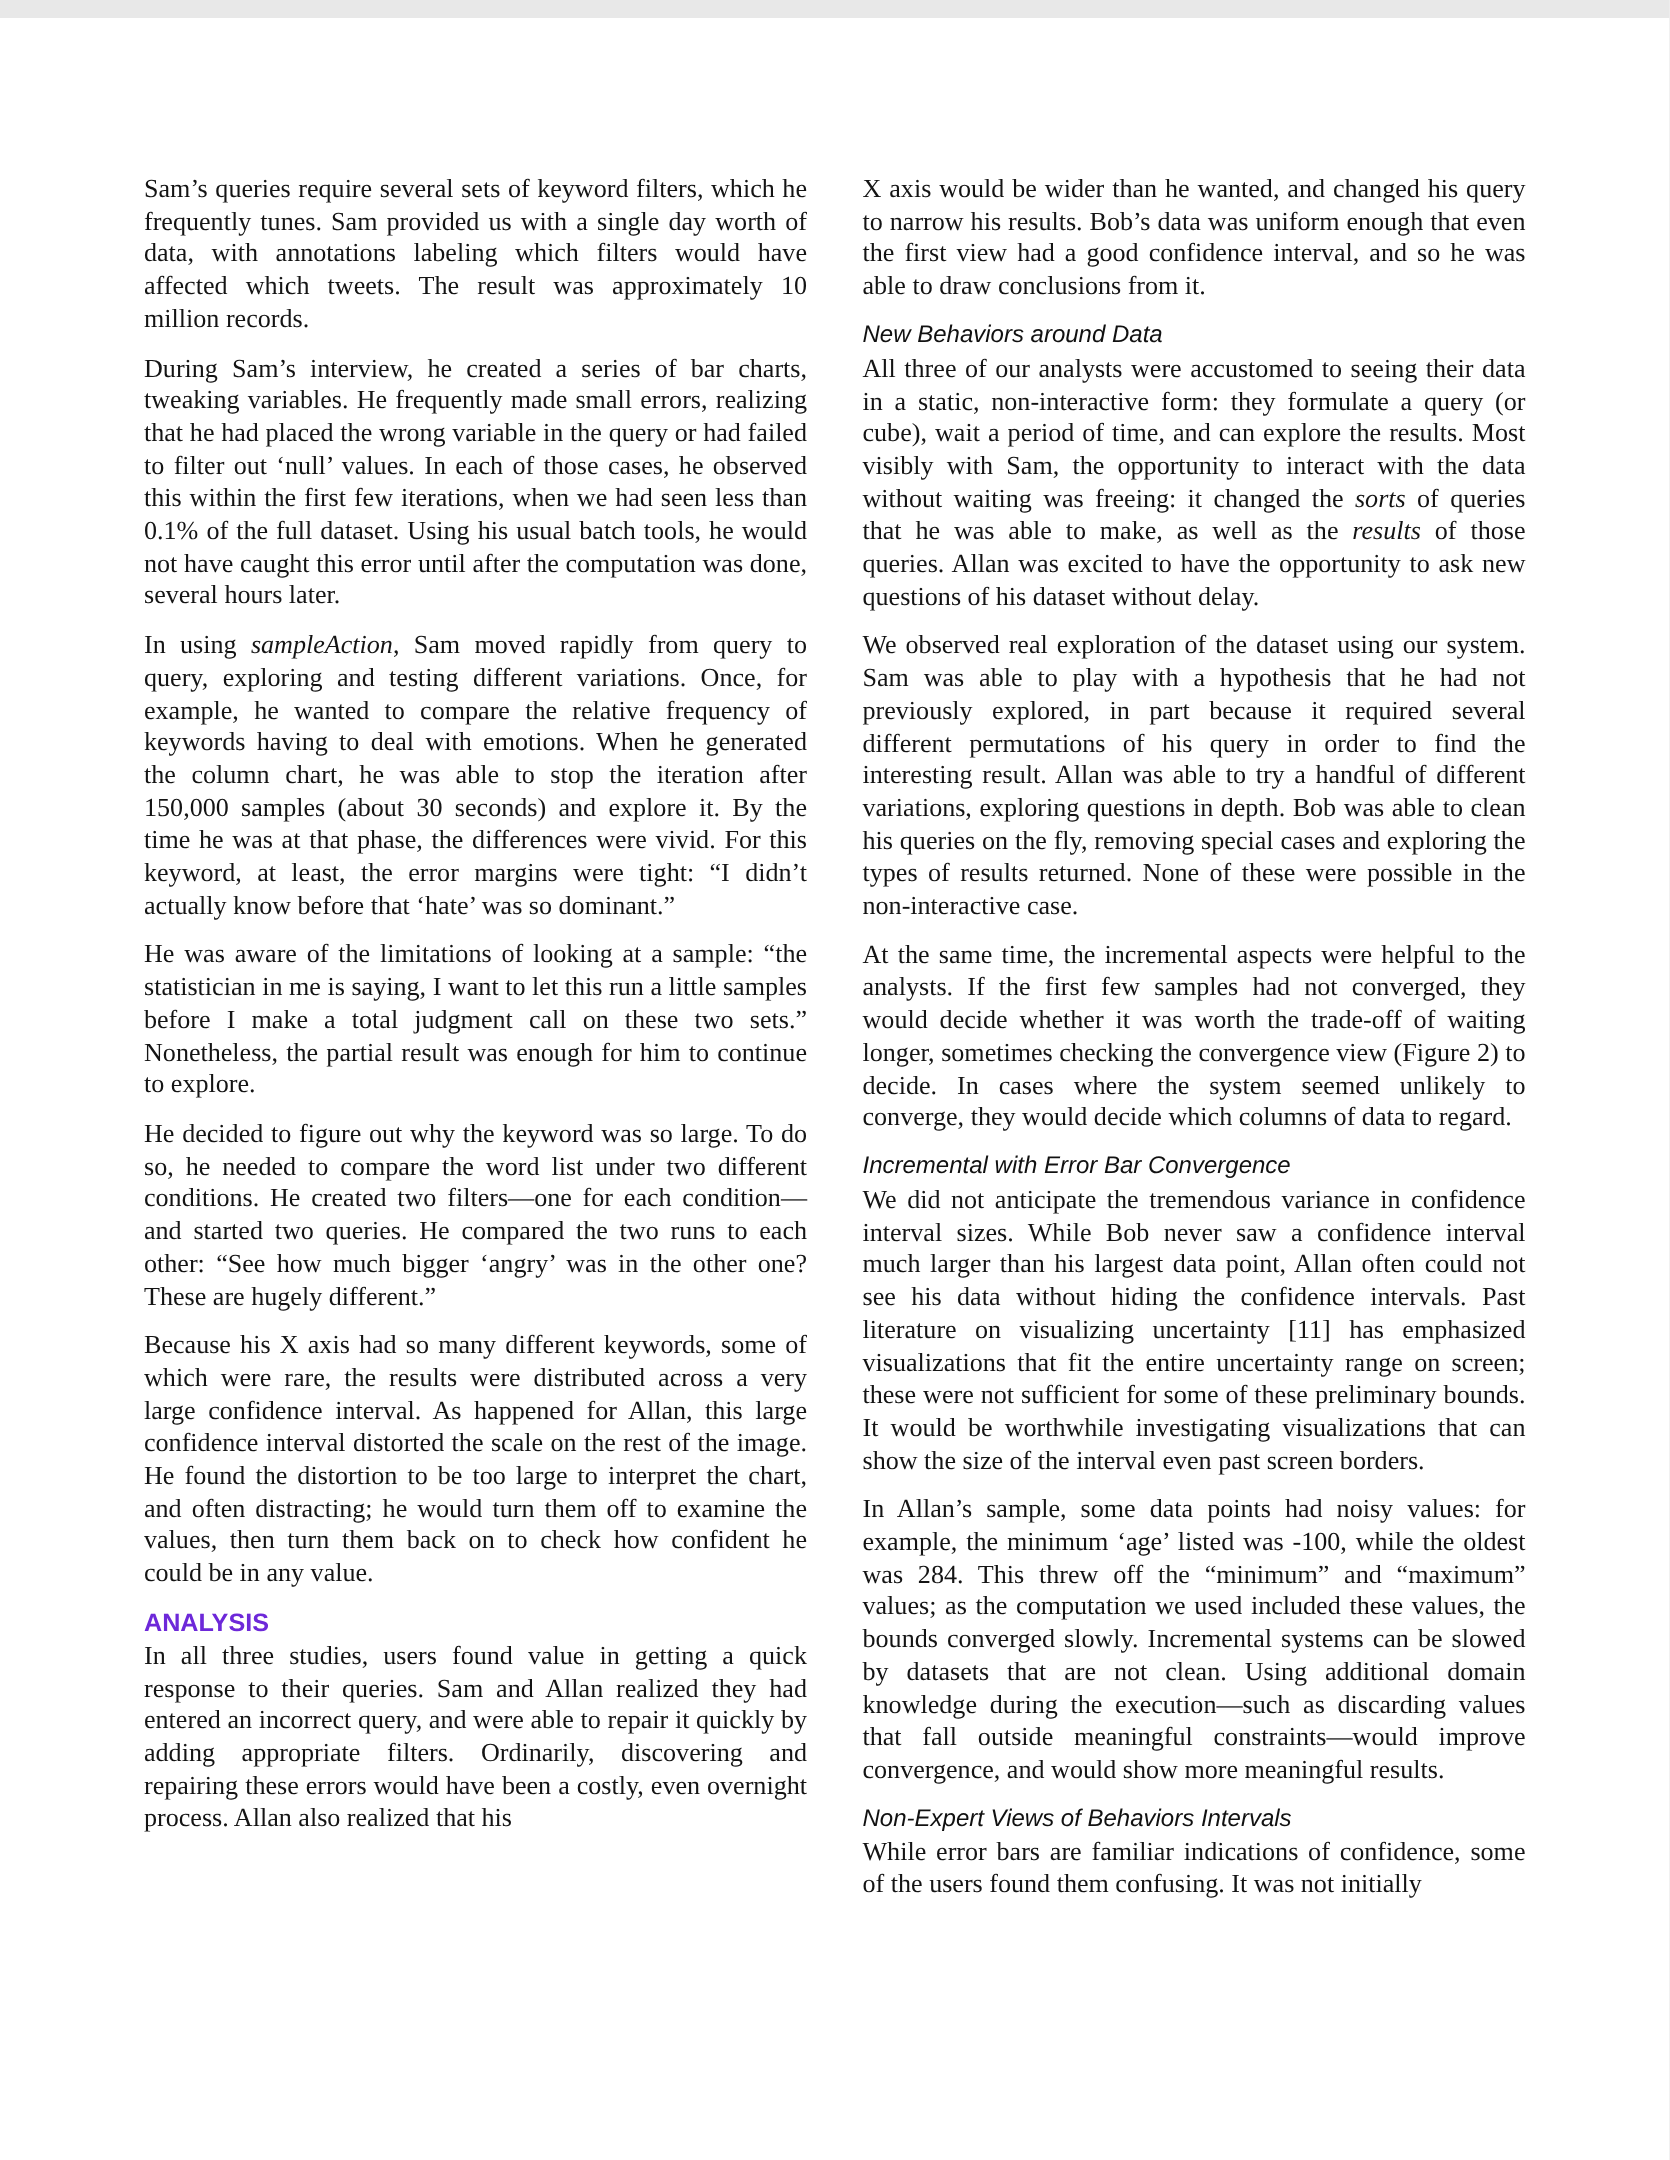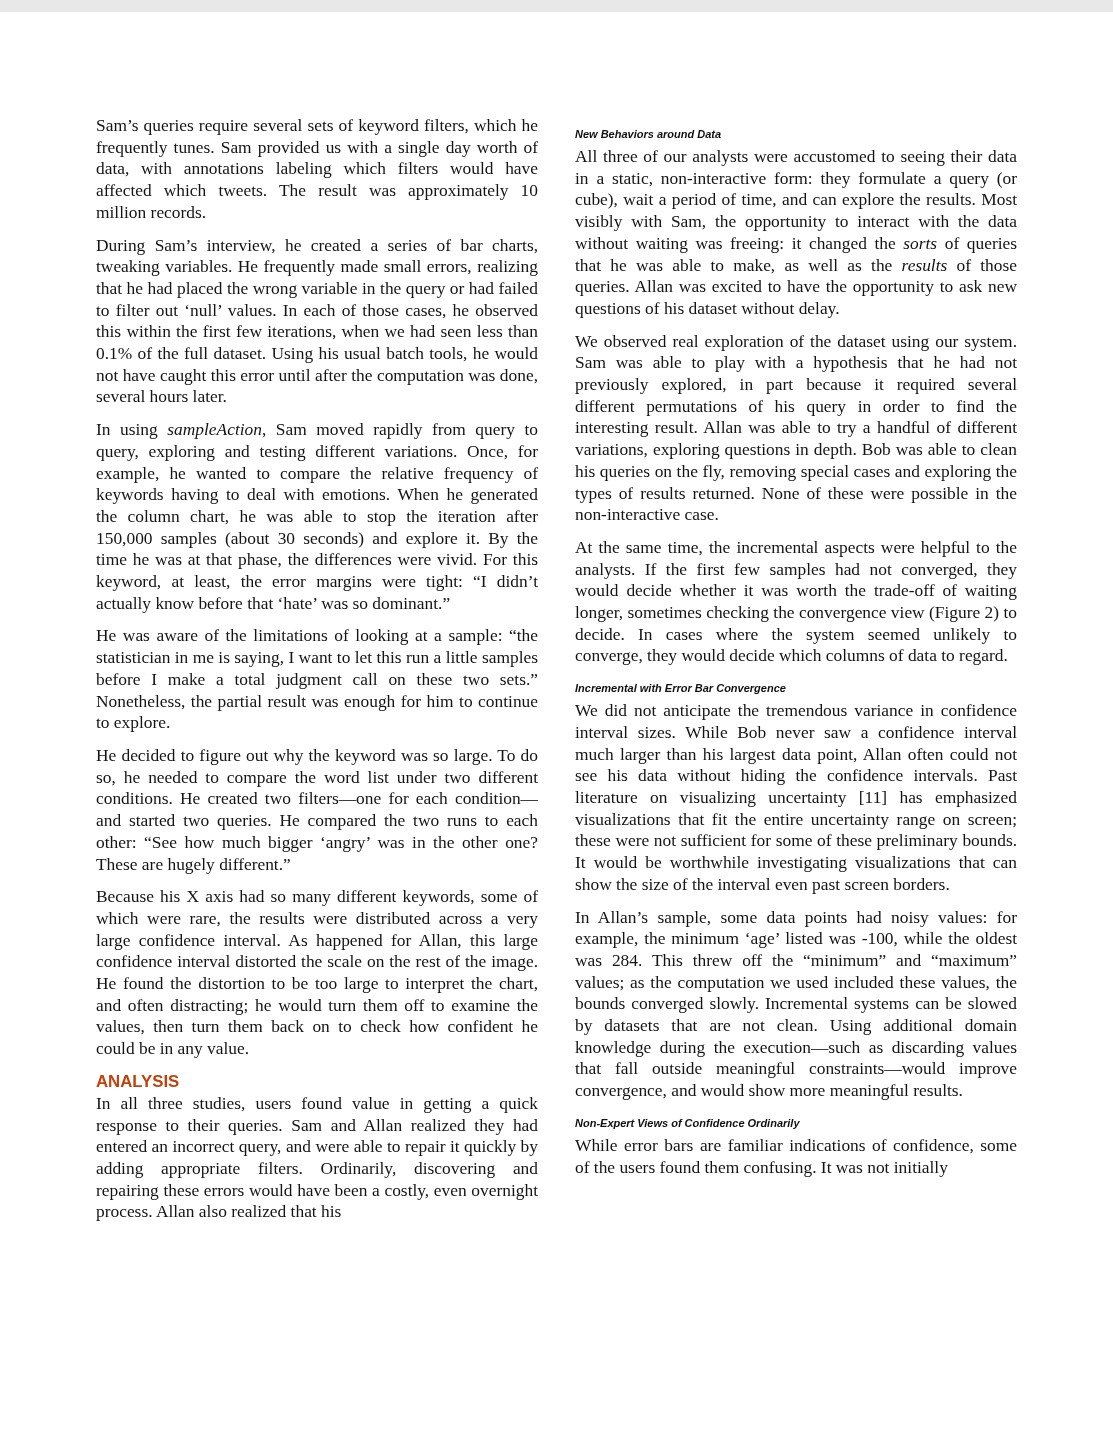--- a/index.html
+++ b/index.html
@@ -37,27 +37,27 @@
   .body-para i {
     font-style: italic;
   }
   .sec-heading {
     font-family: "Liberation Sans", "DejaVu Sans", sans-serif;
     font-weight: bold;
     font-style: normal;
     font-size: 16.8px;
     line-height: 21px;
     margin: 3px 0 1px 0;
-    color: #c2410c;
+    color: #6d28d9;
   }
   .sub-heading {
     font-family: "Liberation Sans", "DejaVu Sans", sans-serif;
-    font-weight: bold;
+    font-weight: normal;
     font-style: italic;
-    font-size: 11px;
+    font-size: 16px;
     line-height: 21px;
     margin: 9px 0 1px 0;
     color: #111111;
   }
 </style>
 </head>
 <body>
 
 <div class="page">
   <div class="content">
@@ -65,24 +65,25 @@
         <p class="body-para"><span>Sam’s queries require several sets of keyword filters, which he frequently tunes. Sam provided us with a single day worth of data, with annotations labeling which filters would have affected which tweets. The result was approximately 10 million records.</span></p>
         <p class="body-para"><span>During Sam’s interview, he created a series of bar charts, tweaking variables. He frequently made small errors, realizing that he had placed the wrong variable in the query or had failed to filter out ‘null’ values. In each of those cases, he observed this within the first few iterations, when we had seen less than 0.1% of the full dataset. Using his usual batch tools, he would not have caught this error until after the computation was done, several hours later.</span></p>
         <p class="body-para"><span>In using </span><i>sampleAction</i><span>, Sam moved rapidly from query to query, exploring and testing different variations. Once, for example, he wanted to compare the relative frequency of keywords having to deal with emotions. When he generated the column chart, he was able to stop the iteration after 150,000 samples (about 30 seconds) and explore it. By the time he was at that phase, the differences were vivid. For this keyword, at least, the error margins were tight: “I didn’t actually know before that ‘hate’ was so dominant.”</span></p>
         <p class="body-para"><span>He was aware of the limitations of looking at a sample: “the statistician in me is saying, I want to let this run a little samples before I make a total judgment call on these two sets.” Nonetheless, the partial result was enough for him to continue to explore.</span></p>
         <p class="body-para"><span>He decided to figure out why the keyword was so large. To do so, he needed to compare the word list under two different conditions. He created two filters—one for each condition—and started two queries. He compared the two runs to each other: “See how much bigger ‘angry’ was in the other one? These are hugely different.”</span></p>
         <p class="body-para"><span>Because his X axis had so many different keywords, some of which were rare, the results were distributed across a very large confidence interval. As happened for Allan, this large confidence interval distorted the scale on the rest of the image. He found the distortion to be too large to interpret the chart, and often distracting; he would turn them off to examine the values, then turn them back on to check how confident he could be in any value.</span></p>
         <h2 class="sec-heading">ANALYSIS</h2>
         <p class="body-para"><span>In all three studies, users found value in getting a quick response to their queries. Sam and Allan realized they had entered an incorrect query, and were able to repair it quickly by adding appropriate filters. Ordinarily, discovering and repairing these errors would have been a costly, even overnight process. Allan also realized that his</span></p>
       </div>
     <div class="col">
+        <p class="body-para"><span>X axis would be wider than he wanted, and changed his query to narrow his results. Bob’s data was uniform enough that even the first view had a good confidence interval, and so he was able to draw conclusions from it.</span></p>
         <h3 class="sub-heading">New Behaviors around Data</h3>
         <p class="body-para"><span>All three of our analysts were accustomed to seeing their data in a static, non-interactive form: they formulate a query (or cube), wait a period of time, and can explore the results. Most visibly with Sam, the opportunity to interact with the data without waiting was freeing: it changed the </span><i>sorts</i><span> of queries that he was able to make, as well as the </span><i>results</i><span> of those queries. Allan was excited to have the opportunity to ask new questions of his dataset without delay.</span></p>
         <p class="body-para"><span>We observed real exploration of the dataset using our system. Sam was able to play with a hypothesis that he had not previously explored, in part because it required several different permutations of his query in order to find the interesting result. Allan was able to try a handful of different variations, exploring questions in depth. Bob was able to clean his queries on the fly, removing special cases and exploring the types of results returned. None of these were possible in the non-interactive case.</span></p>
         <p class="body-para"><span>At the same time, the incremental aspects were helpful to the analysts. If the first few samples had not converged, they would decide whether it was worth the trade-off of waiting longer, sometimes checking the convergence view (Figure 2) to decide. In cases where the system seemed unlikely to converge, they would decide which columns of data to regard.</span></p>
         <h3 class="sub-heading">Incremental with Error Bar Convergence</h3>
         <p class="body-para"><span>We did not anticipate the tremendous variance in confidence interval sizes. While Bob never saw a confidence interval much larger than his largest data point, Allan often could not see his data without hiding the confidence intervals. Past literature on visualizing uncertainty [11] has emphasized visualizations that fit the entire uncertainty range on screen; these were not sufficient for some of these preliminary bounds. It would be worthwhile investigating visualizations that can show the size of the interval even past screen borders.</span></p>
         <p class="body-para"><span>In Allan’s sample, some data points had noisy values: for example, the minimum ‘age’ listed was -100, while the oldest was 284. This threw off the “minimum” and “maximum” values; as the computation we used included these values, the bounds converged slowly. Incremental systems can be slowed by datasets that are not clean. Using additional domain knowledge during the execution—such as discarding values that fall outside meaningful constraints—would improve convergence, and would show more meaningful results.</span></p>
-        <h3 class="sub-heading">Non-Expert Views of Confidence Ordinarily</h3>
+        <h3 class="sub-heading">Non-Expert Views of Behaviors Intervals</h3>
         <p class="body-para"><span>While error bars are familiar indications of confidence, some of the users found them confusing. It was not initially</span></p>
       </div>
   </div>
 </div>
 
 </body></html>

